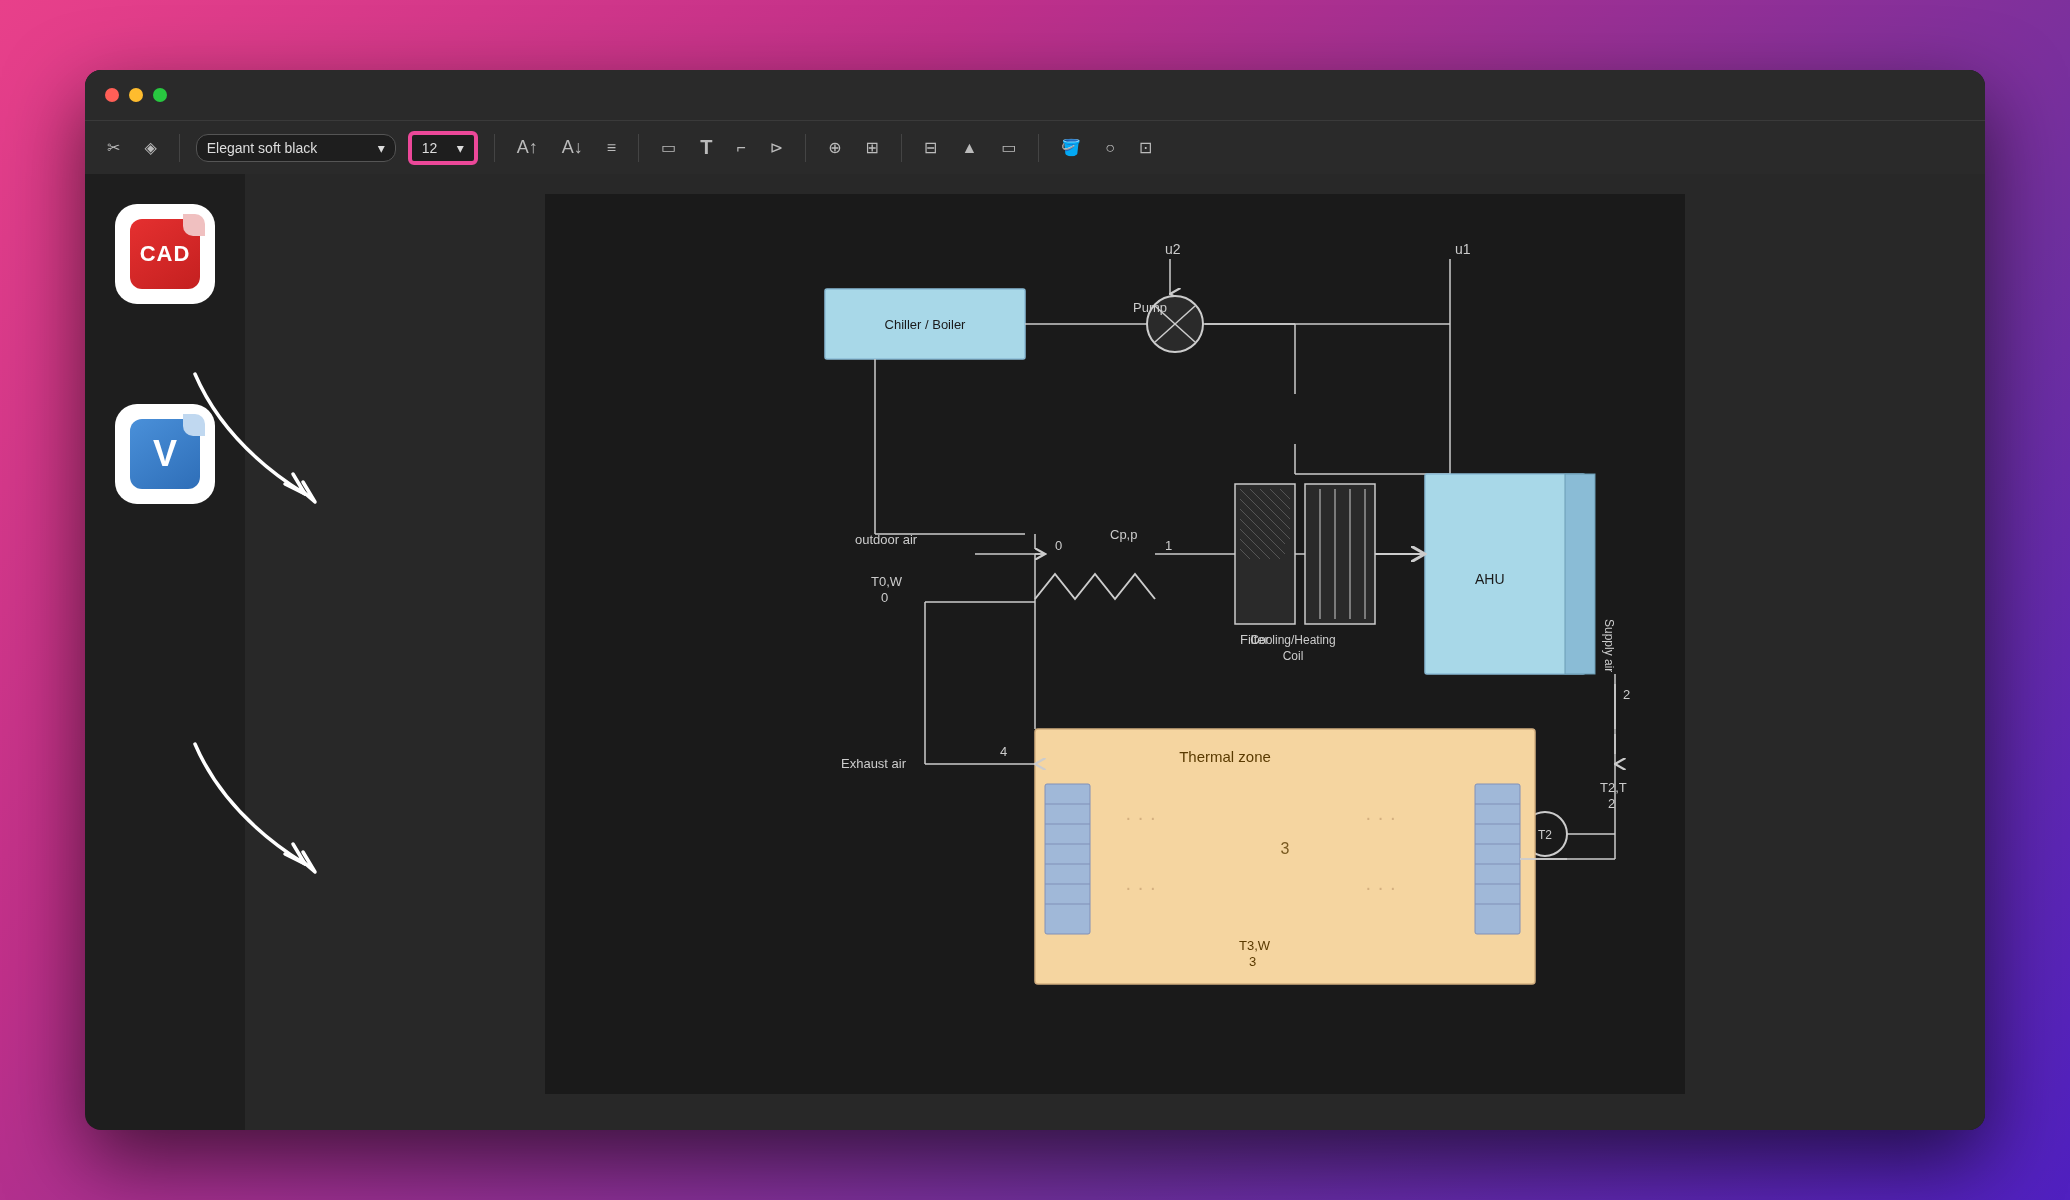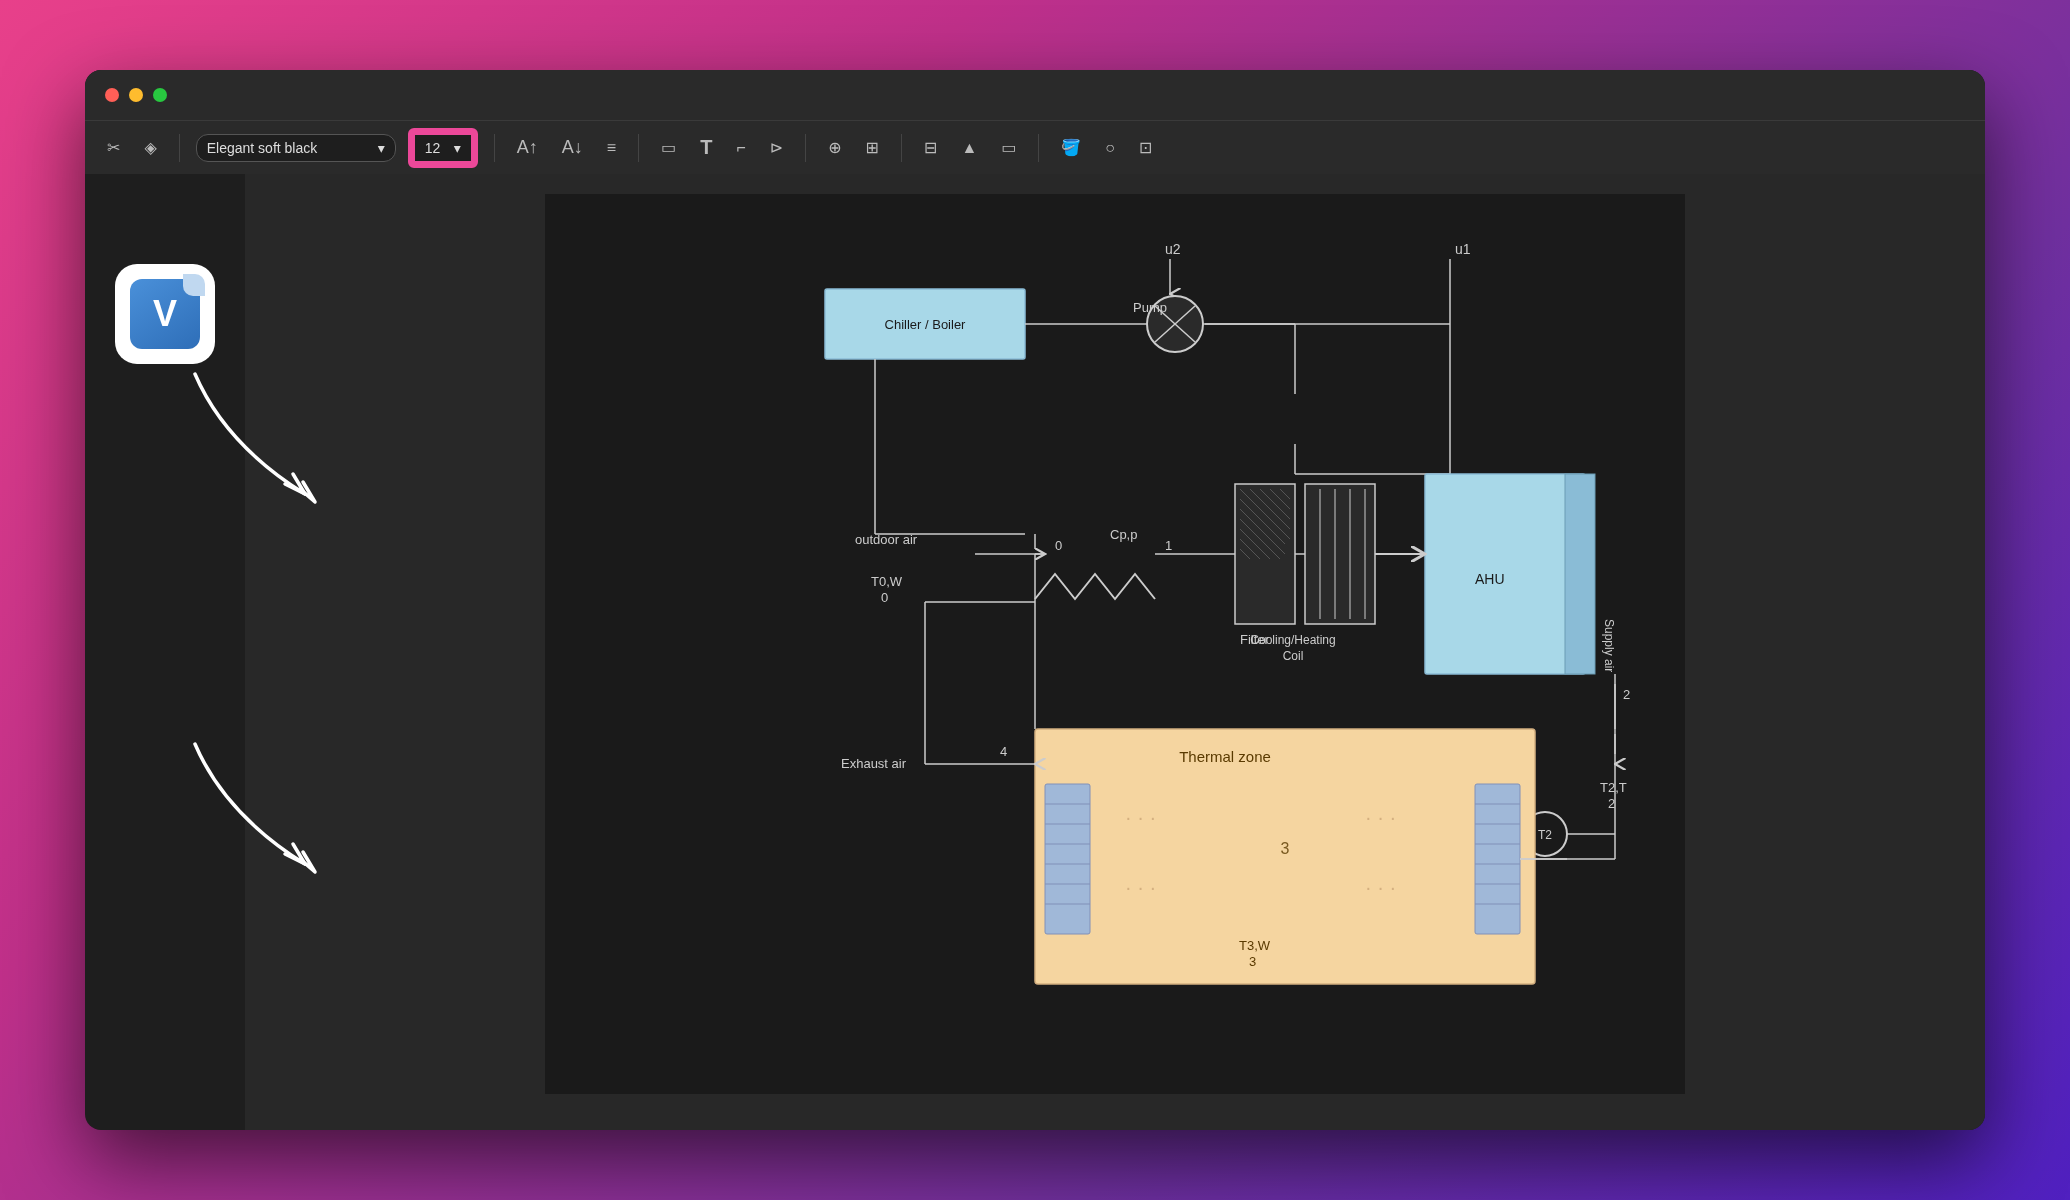--- a/index.html
+++ b/index.html
@@ -67,21 +67,21 @@
       border-radius: 12px;
       font-size: 14px;
       width: 200px;
       display: flex;
       align-items: center;
       justify-content: space-between;
     }
 
     .size-selector {
       background: #1e1e1e;
-      border: 7px solid #ec4899;
+      border: 4px solid #ec4899;
       color: #ddd;
       padding: 5px 10px;
       border-radius: 6px;
       font-size: 14px;
       width: 70px;
       display: flex;
       align-items: center;
       justify-content: space-between;
     }
 
@@ -272,20 +272,28 @@
     <div class="toolbar-separator"></div>
     <span class="t-btn">🪣</span>
     <span class="t-btn">○</span>
     <span class="t-btn">⊡</span>
   </div>
 
   <div class="main-area">
 
     <div class="sidebar-icons">
 
+      <div class="app-icon cad-icon">
+        <div class="cad-icon-inner">
+          <div class="cad-red-bg">
+            <span class="cad-text">CAD</span>
+          </div>
+          <div class="cad-corner"></div>
+        </div>
+      </div>
 
       <svg class="arrow-svg" style="top:190px;left:100px;width:180px;height:160px;" viewBox="0 0 180 160">
         <path d="M 10 10 Q 40 80, 120 130" stroke="white" stroke-width="3.5" fill="none" stroke-linecap="round"></path>
         <path d="M 100 120 L 120 130 L 108 110" stroke="white" stroke-width="3.5" fill="none" stroke-linecap="round" stroke-linejoin="round"></path>
         <path d="M 115 125 L 130 138 L 118 118" stroke="white" stroke-width="3.5" fill="none" stroke-linecap="round" stroke-linejoin="round"></path>
       </svg>
 
       <div class="app-icon visio-icon" style="margin-top:60px;">
         <div class="visio-icon-inner">
           <div class="visio-blue-bg">

